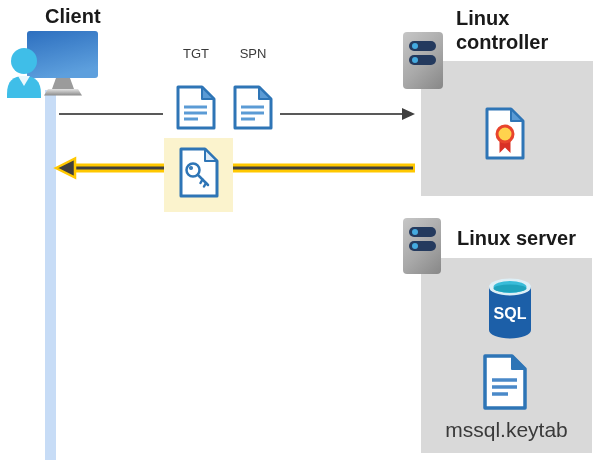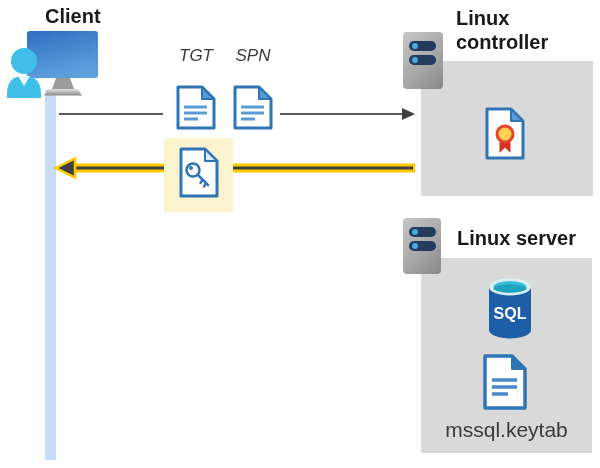--- a/index.html
+++ b/index.html
@@ -2,21 +2,21 @@
 <html><head>
 <meta charset="utf-8">
 <style>
   html,body{margin:0;padding:0;background:#fff;}
   #canvas{
     position:relative;width:600px;height:468px;background:#ffffff;
     font-family:"Liberation Sans","DejaVu Sans",sans-serif;overflow:hidden;
   }
   .abs{position:absolute;}
   .heading{font-size:20px;font-weight:bold;color:#1a1a1a;line-height:24px;}
-  .smalllabel{font-size:17px;color:#3a3a3a;text-align:center;font-style:italic;}
+  .smalllabel{font-size:13px;color:#3a3a3a;text-align:center;}
   #client-bar{left:45px;top:90px;width:11px;height:370px;background:#c7dcf6;z-index:1;}
   #client-label{left:28px;top:4px;z-index:5;margin-left:17px;}
   #client-figure{left:4px;top:28px;z-index:4;}
   #arrow-layer{left:0;top:0;width:600px;height:468px;z-index:2;pointer-events:none;}
   #tgt-label{left:174px;top:46px;width:44px;z-index:5;}
   #spn-label{left:231px;top:46px;width:44px;z-index:5;text-align:center;}
   #tgt-doc{left:176px;top:85px;z-index:5;}
   #spn-doc{left:233px;top:85px;z-index:5;}
   #ticket-highlight{left:164px;top:138px;width:69px;height:74px;background:#fbf3cd;z-index:3;}
   #key-doc{left:179px;top:147px;z-index:5;}

